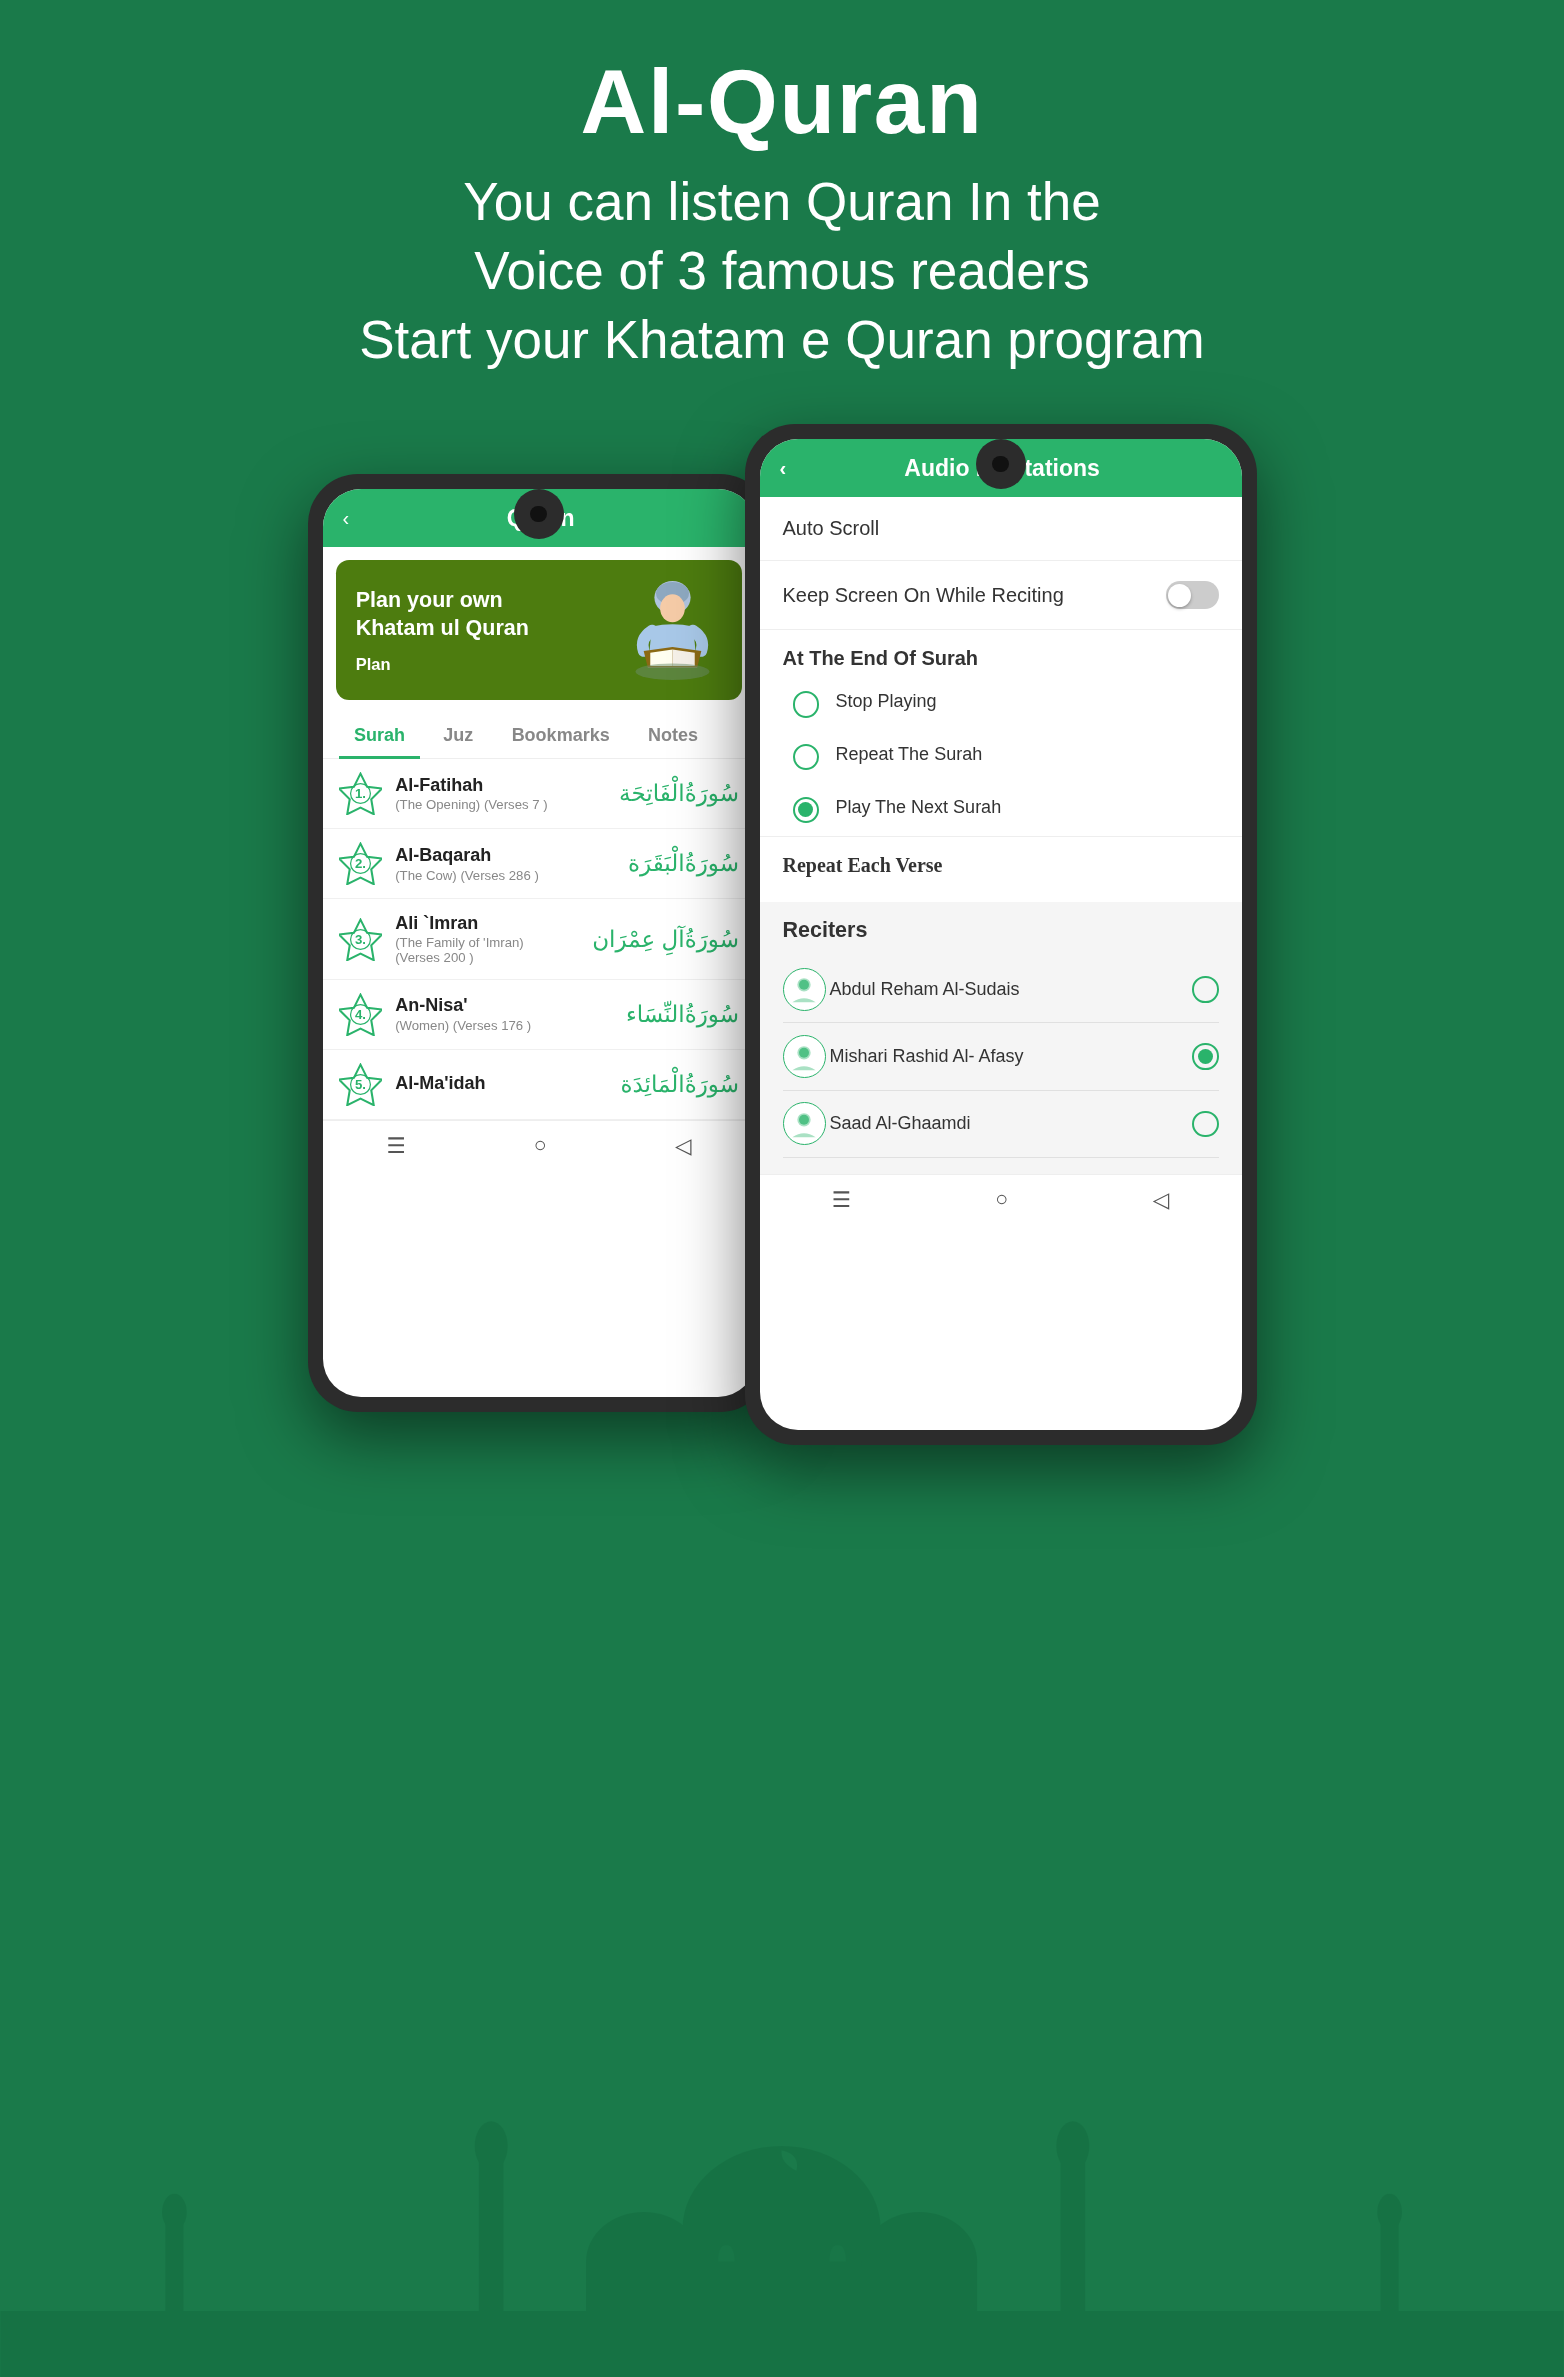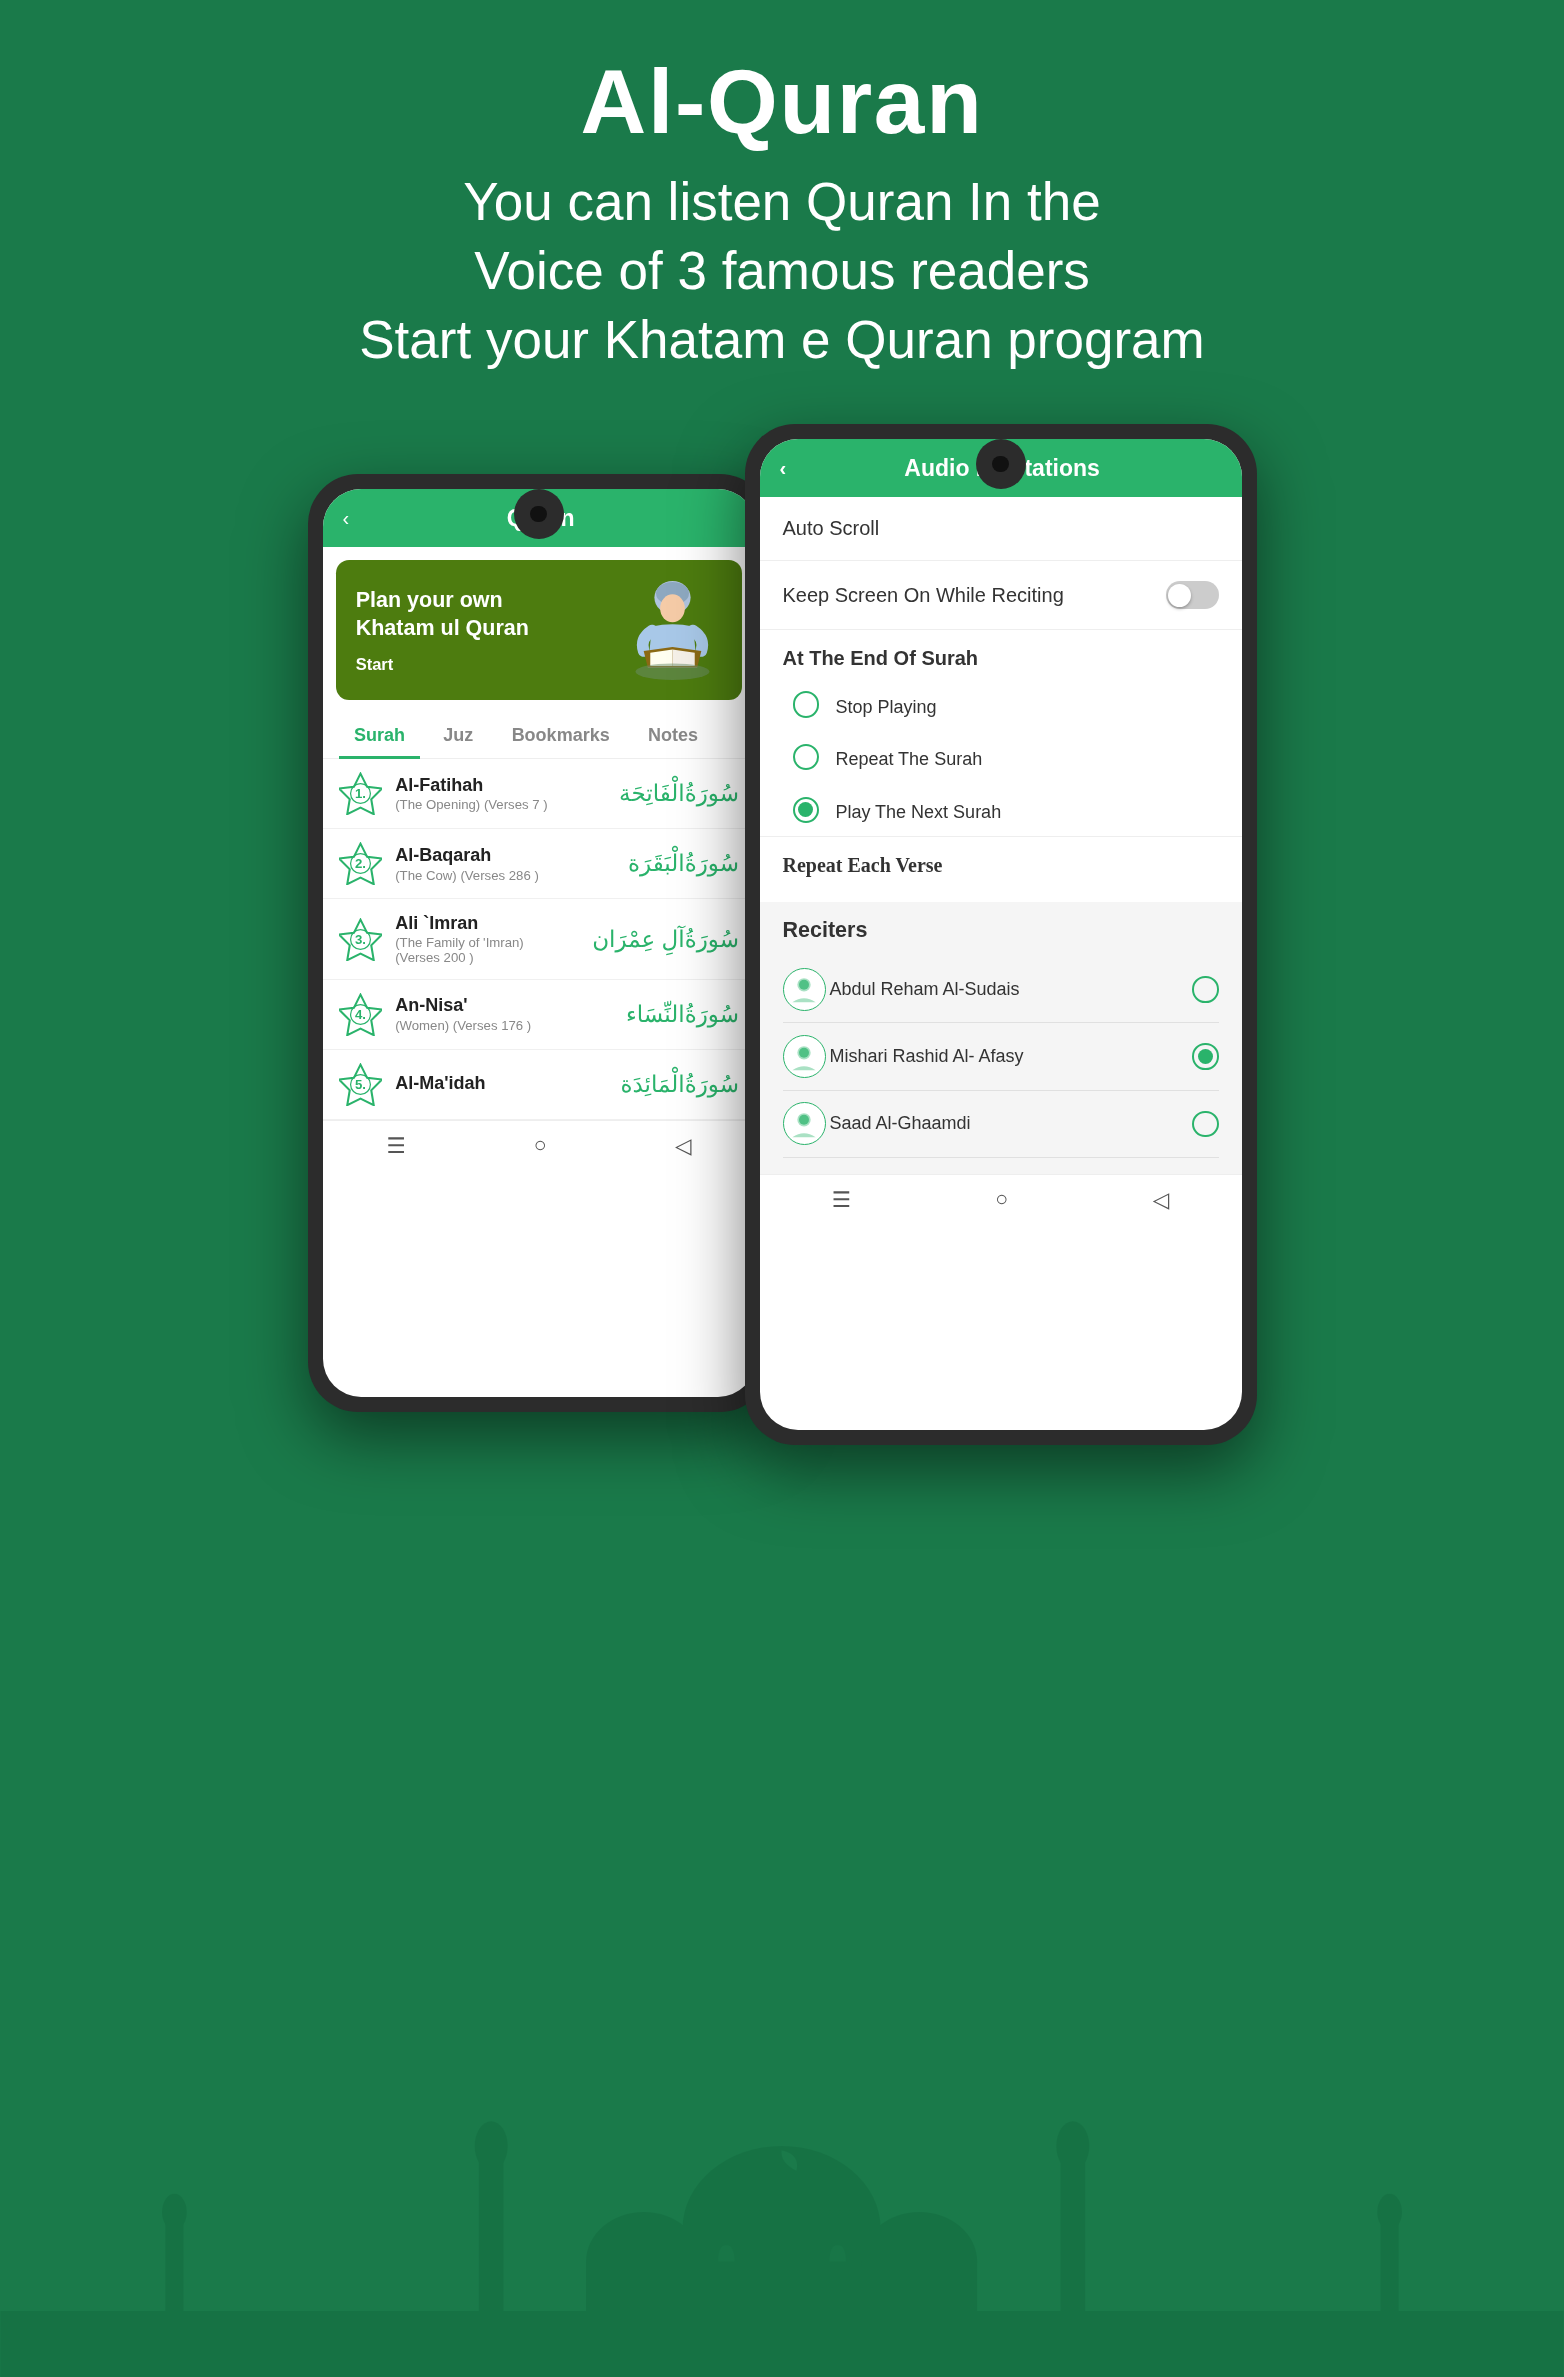--- a/index.html
+++ b/index.html
@@ -289,21 +289,21 @@
 
     .section-title {
       font-size: 20px;
       font-weight: 600;
       color: #333;
       padding: 16.5px 23px 8.3px;
     }
 
     .radio-row {
       display: flex;
-      align-items: flex-end;
+      align-items: flex-start;
       padding: 13.2px 33px;
       gap: 16.5px;
     }
     .radio-circle {
       width: 26.4px;
       height: 26.4px;
       border-radius: 50%;
       border: 2.5px solid #2ab36b;
       display: flex;
       align-items: center;
@@ -445,21 +445,21 @@
         <span class="back-arrow">‹</span>
         <span class="title">Quran</span>
       </div>
 
       <div class="khatam-banner">
         <div class="khatam-text">
           <h3>
             <span>Plan your own</span><br>
             <span>Khatam ul Quran</span>
           </h3>
-          <div class="start-btn">Start</div>
+          <div class="start-btn">Plan</div>
         </div>
         <div class="khatam-illustration">
           
           <svg viewBox="0 0 130 130" xmlns="http://www.w3.org/2000/svg">
 
             <ellipse cx="65" cy="25" rx="22" ry="20" fill="#b0c4de"></ellipse>
             <ellipse cx="65" cy="20" rx="20" ry="14" fill="#8da8c0"></ellipse>
 
             <ellipse cx="65" cy="38" rx="15" ry="17" fill="#f5cba7"></ellipse>
 

